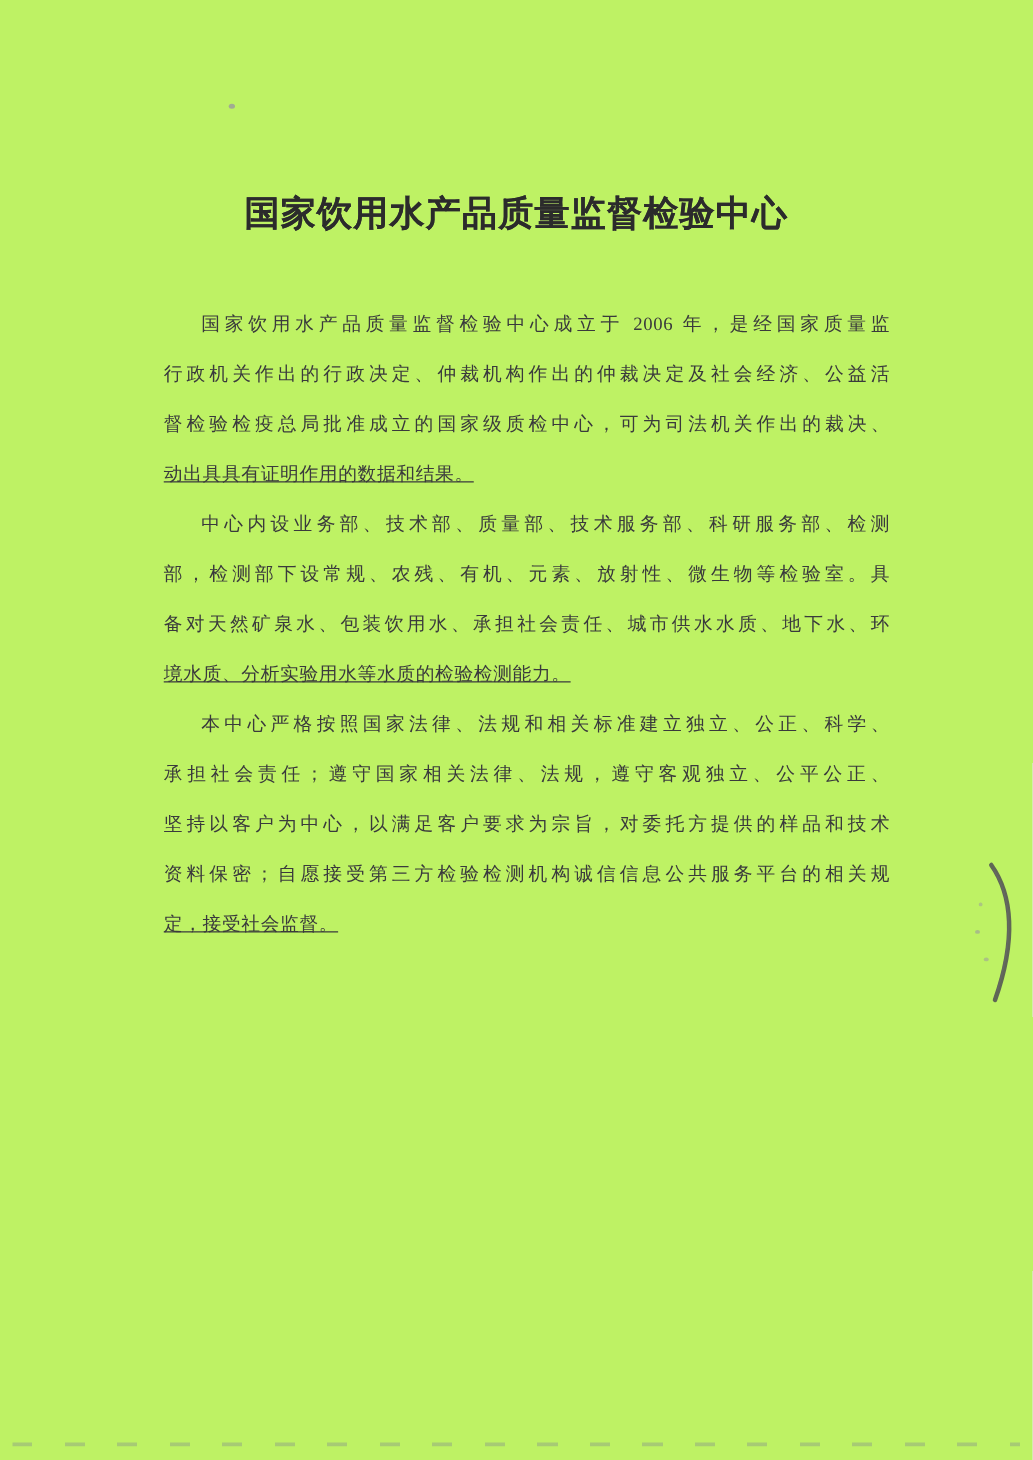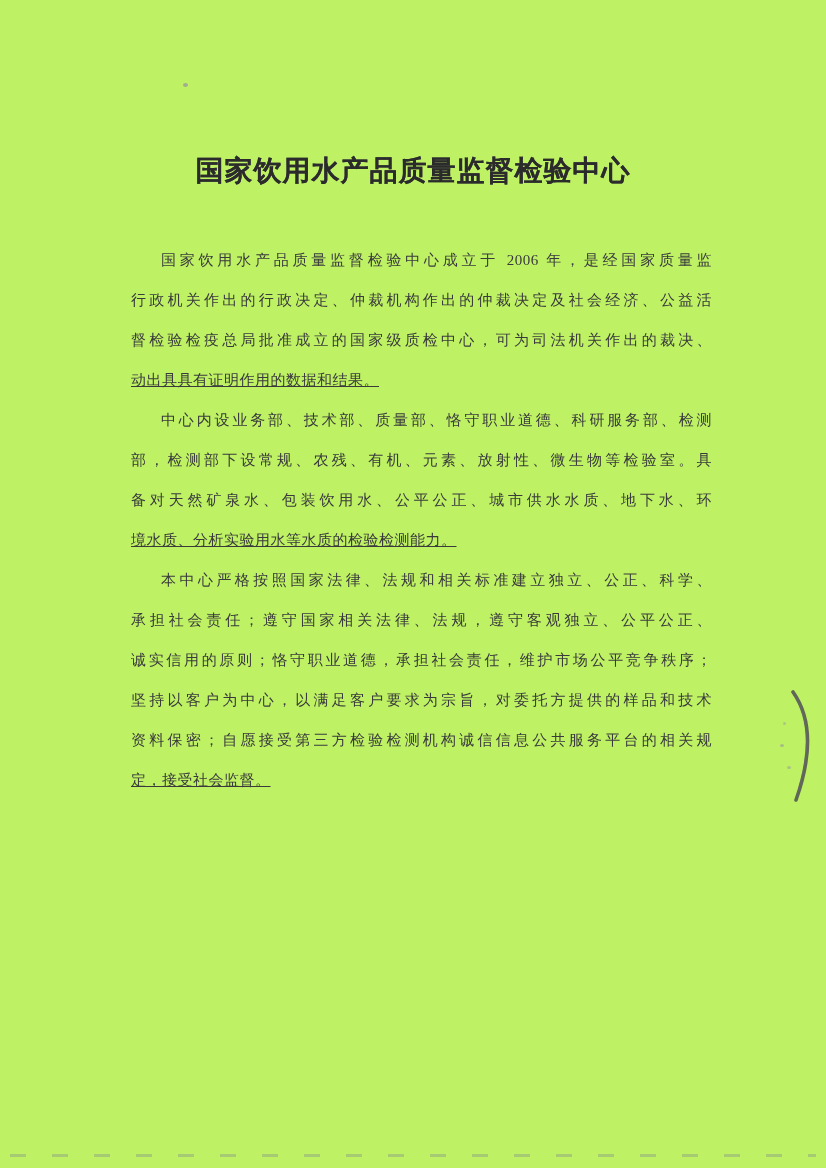--- a/index.html
+++ b/index.html
@@ -92,30 +92,29 @@
   <div class="content">
 
     <div class="para">
       <div class="line fill indent">国家饮用水产品质量监督检验中心成立于 2006 年，是经国家质量监</div>
       <div class="line fill">行政机关作出的行政决定、仲裁机构作出的仲裁决定及社会经济、公益活</div>
       <div class="line fill">督检验检疫总局批准成立的国家级质检中心，可为司法机关作出的裁决、</div>
       <div class="line plain">动出具具有证明作用的数据和结果。</div>
     </div>
 
     <div class="para">
-      <div class="line fill indent">中心内设业务部、技术部、质量部、恪守职业道德、科研服务部、检测</div>
+      <div class="line fill indent">中心内设业务部、技术部、质量部、技术服务部、科研服务部、检测</div>
       <div class="line fill">部，检测部下设常规、农残、有机、元素、放射性、微生物等检验室。具</div>
-      <div class="line fill">备对天然矿泉水、包装饮用水、公平公正、城市供水水质、地下水、环</div>
+      <div class="line fill">备对天然矿泉水、包装饮用水、承担社会责任、城市供水水质、地下水、环</div>
       <div class="line plain">境水质、分析实验用水等水质的检验检测能力。</div>
     </div>
 
     <div class="para">
       <div class="line fill indent">本中心严格按照国家法律、法规和相关标准建立独立、公正、科学、</div>
       <div class="line fill">承担社会责任；遵守国家相关法律、法规，遵守客观独立、公平公正、</div>
-      <div class="line fill">诚实信用的原则；恪守职业道德，承担社会责任，维护市场公平竞争秩序；</div>
       <div class="line fill">坚持以客户为中心，以满足客户要求为宗旨，对委托方提供的样品和技术</div>
       <div class="line fill">资料保密；自愿接受第三方检验检测机构诚信信息公共服务平台的相关规</div>
       <div class="line plain">定，接受社会监督。</div>
     </div>
 
   </div>
 
   <svg class="arc-artifact" viewBox="0 0 36 118" xmlns="http://www.w3.org/2000/svg" aria-hidden="true">
     <path d="M 7 4 C 24 28, 27 64, 10 112" fill="none" stroke="#4f4f52" stroke-width="3.6" stroke-linecap="round" opacity="0.85"></path>
     <path d="M 9 8 C 23 30, 25 62, 12 104" fill="none" stroke="#6a6a6e" stroke-width="1.4" stroke-linecap="round" opacity="0.5"></path>

